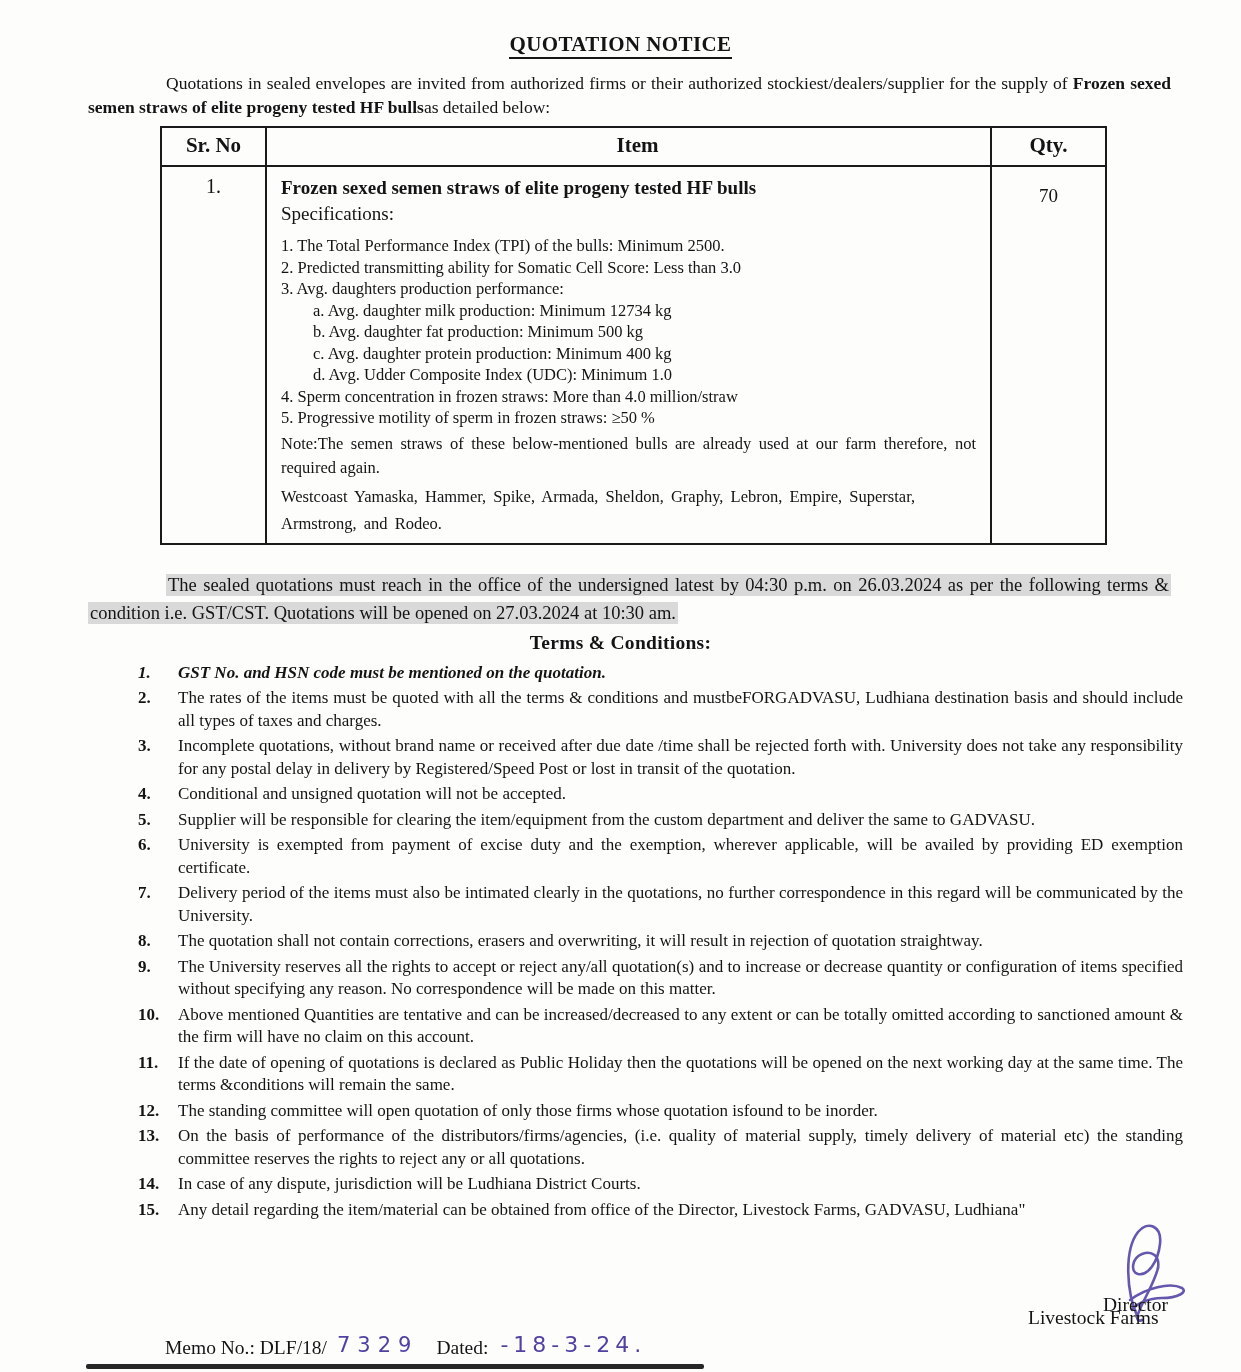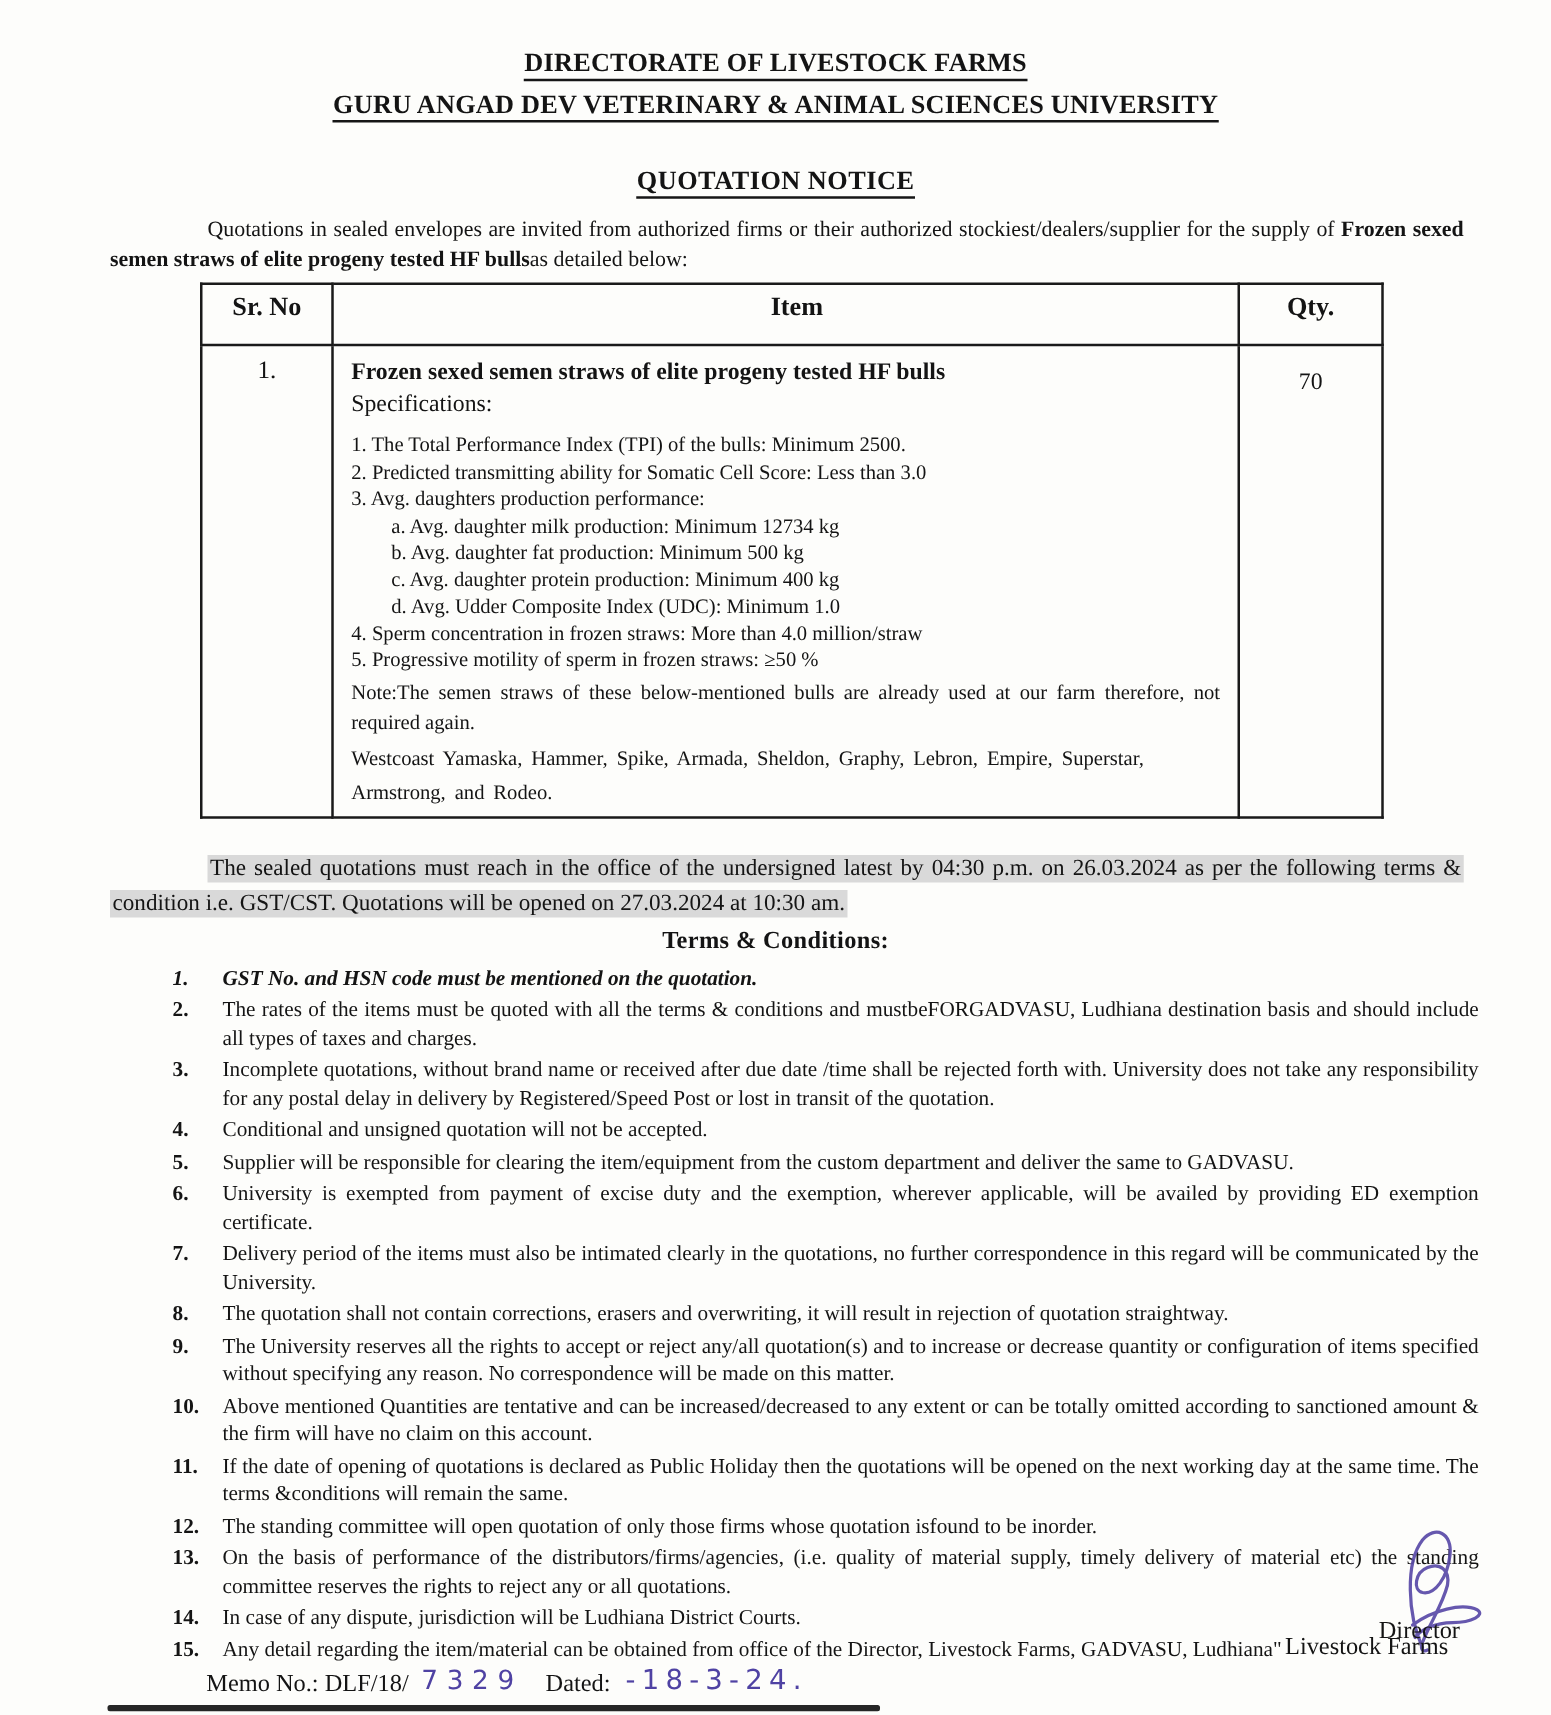--- a/index.html
+++ b/index.html
@@ -24,21 +24,21 @@
   }
   .quote-table {
     margin:7px 0 0 160px;
     border-collapse:collapse;
     width:945px; table-layout:fixed;
   }
   .quote-table col.c-sr  { width:105px; }
   .quote-table col.c-item{ width:725px; }
   .quote-table col.c-qty { width:115px; }
   .quote-table th, .quote-table td { border:2px solid #1a1a1a; vertical-align:top; }
-  .quote-table th { font-size:21px; padding:5px 8px 17px; text-align:center; }
+  .quote-table th { font-size:21px; padding:5px 8px 7px; text-align:center; }
   .quote-table th.th-item { text-align:center; padding-left:26px; }
   td.sr-cell  { text-align:center; font-size:20px; padding-top:8px; }
   td.qty-cell { text-align:center; font-size:19px; padding-top:18px; }
   td.item-cell{ padding:8px 10px 6px 14px; }
   .item-title { font-weight:bold; font-size:19px; line-height:26px; }
   .item-sub   { font-size:19px; line-height:26px; margin-bottom:8px; }
   .spec { font-size:16.5px; line-height:21.5px; }
   .spec.sub { margin-left:32px; }
   .spec.note  { margin-top:3px; line-height:24px; text-align:justify; padding-right:4px; }
   .spec.bulls { margin-top:3px; line-height:27px; word-spacing:3px; }
@@ -76,24 +76,20 @@
   }
   .hand.num  { font-size:21px; letter-spacing:7px; margin:0 18px 0 10px; position:relative; top:-2px; }
   .hand.date { font-size:22px; letter-spacing:5px; margin-left:12px; position:relative; top:-2px; }
   .scan-mark { position:absolute; left:86px; top:1364px; width:618px; height:5px; background:#262626; border-radius:2px; }
 </style>
 </head>
 <body>
 
 <div class="page">
 
-  <div class="doc-header center">
-    <div class="hline"><span class="u">DIRECTORATE OF LIVESTOCK FARMS</span></div>
-    <div class="hline"><span class="u">GURU ANGAD DEV VETERINARY &amp; ANIMAL SCIENCES UNIVERSITY</span></div>
-  </div>
 
   <div class="notice-title center"><span class="u">QUOTATION NOTICE</span></div>
 
   <p class="intro"><span>Quotations in sealed envelopes are invited from authorized firms or their authorized stockiest/dealers/supplier for the supply of </span><b>Frozen sexed semen straws of elite progeny tested HF bulls</b><span>as detailed below:</span></p>
 
   <table class="quote-table">
     <colgroup>
         <col class="c-sr">
         <col class="c-item">
         <col class="c-qty">

